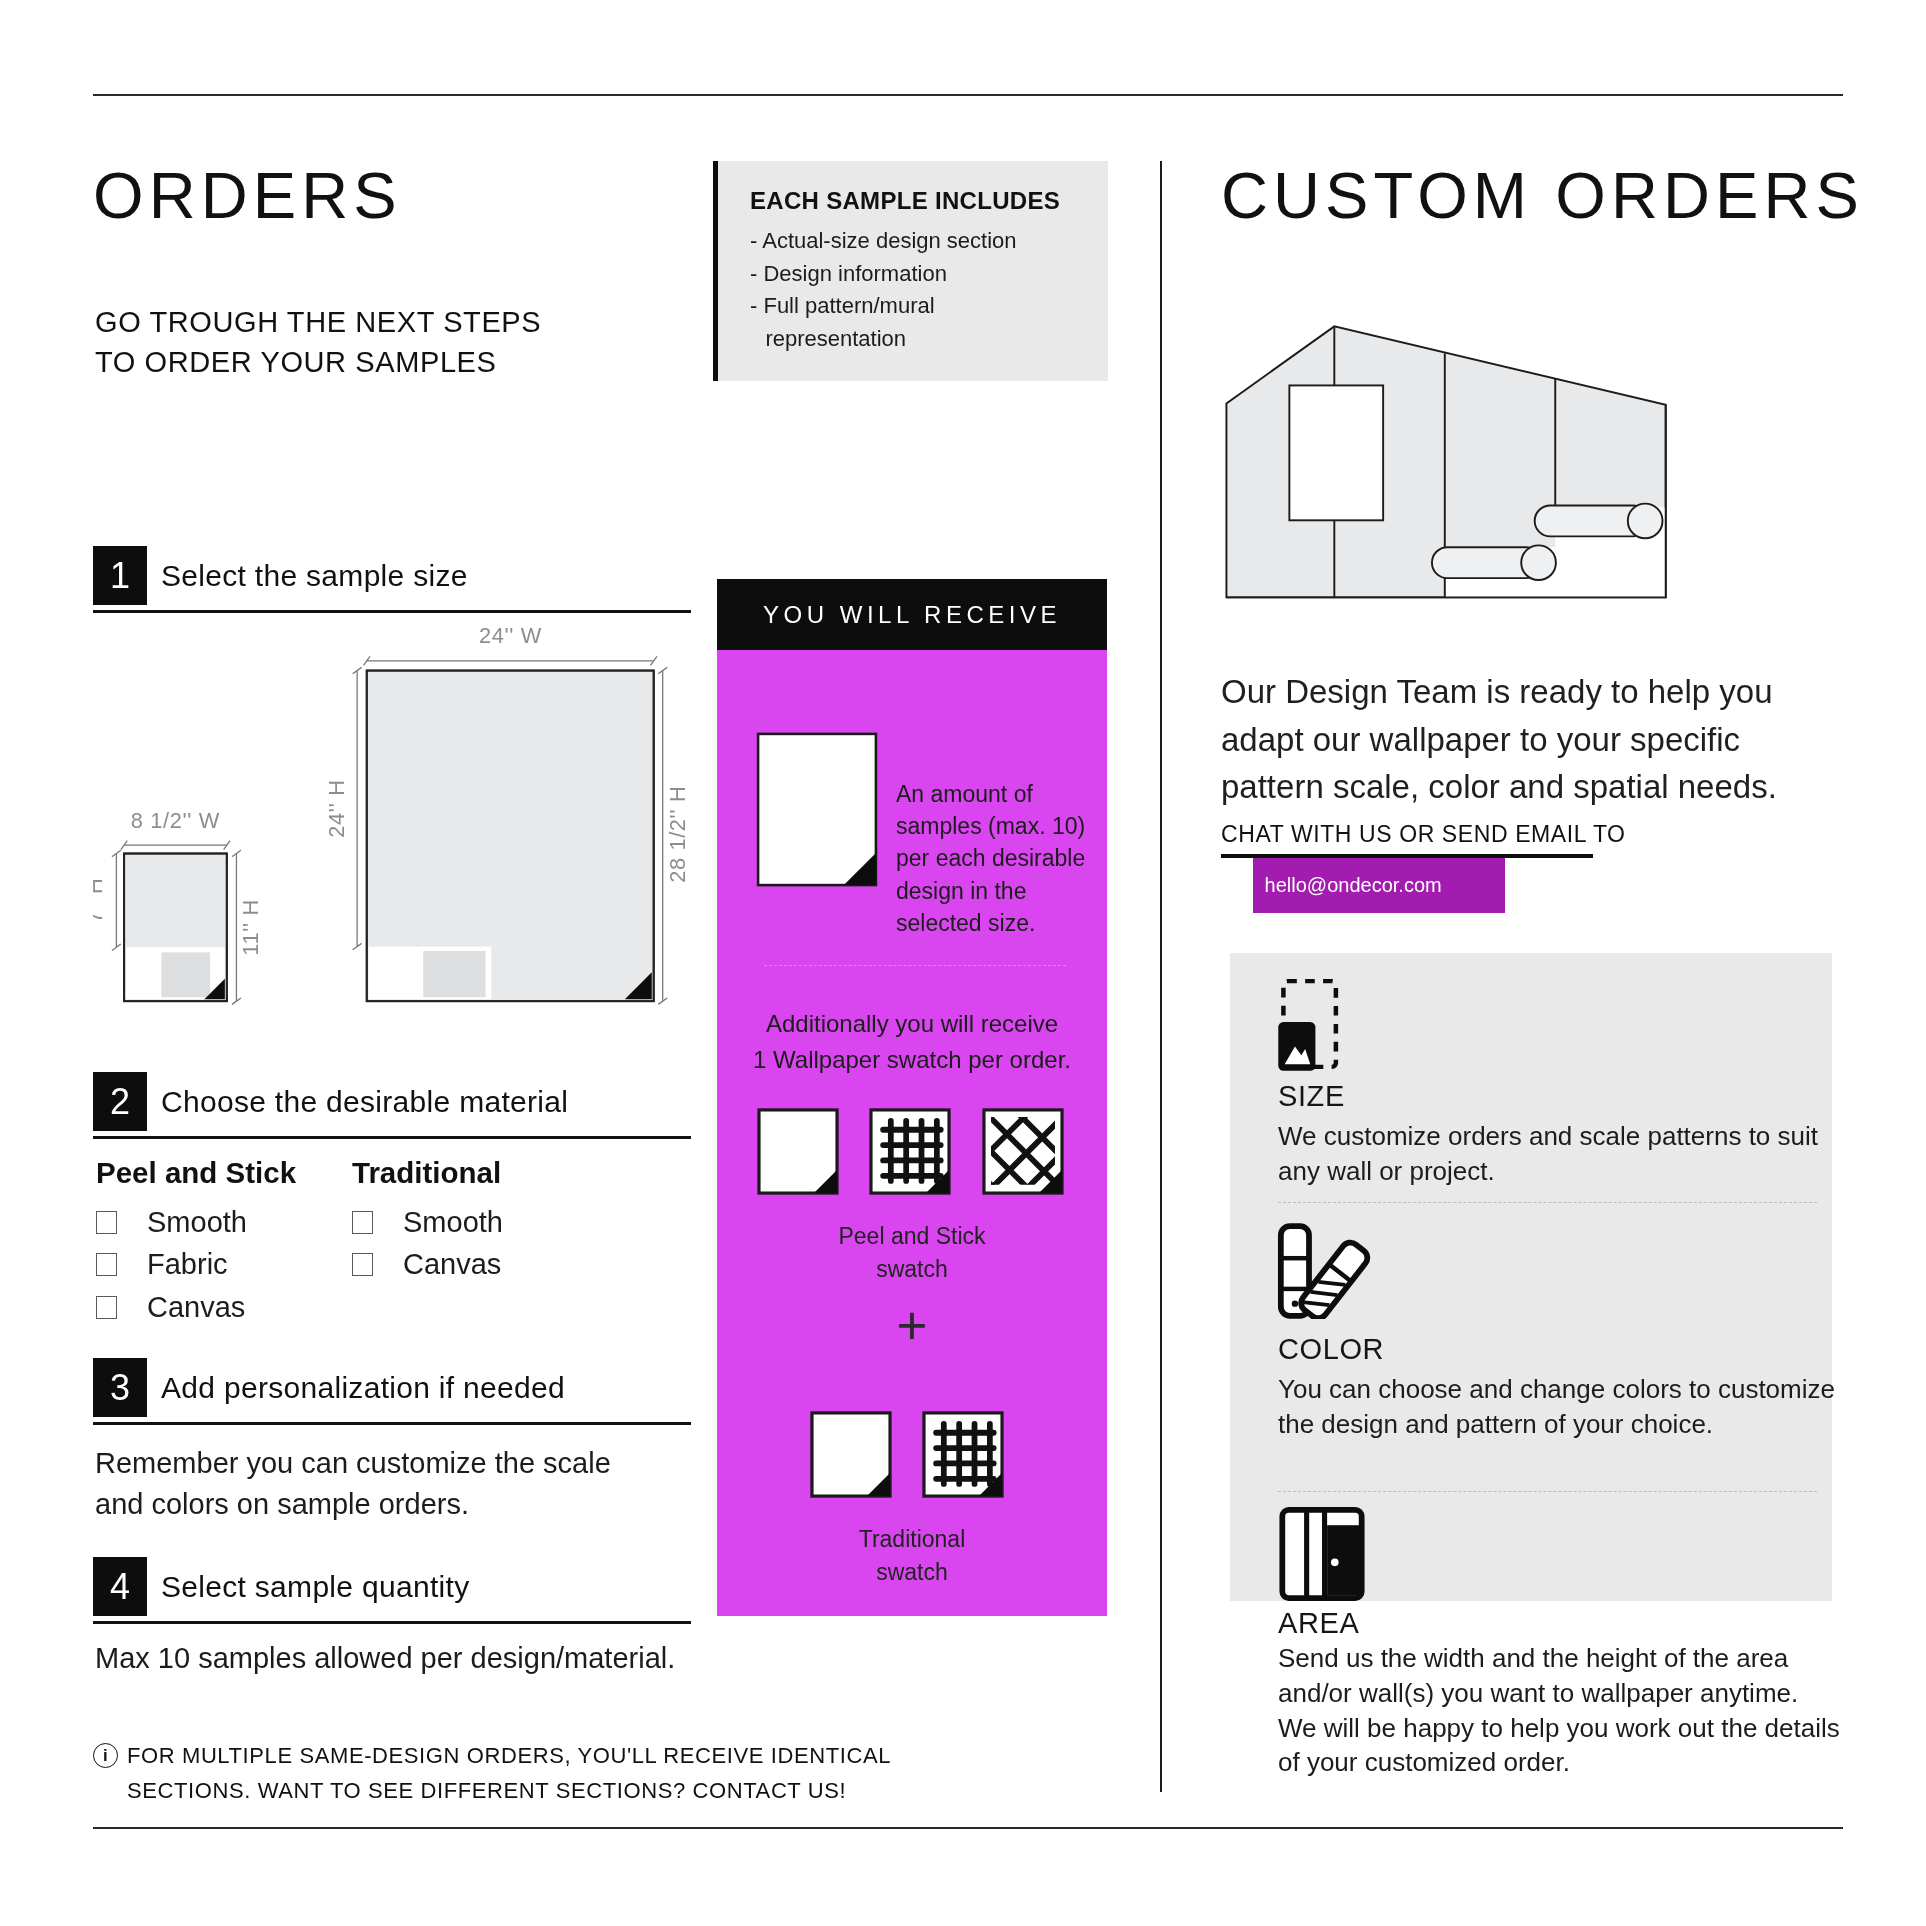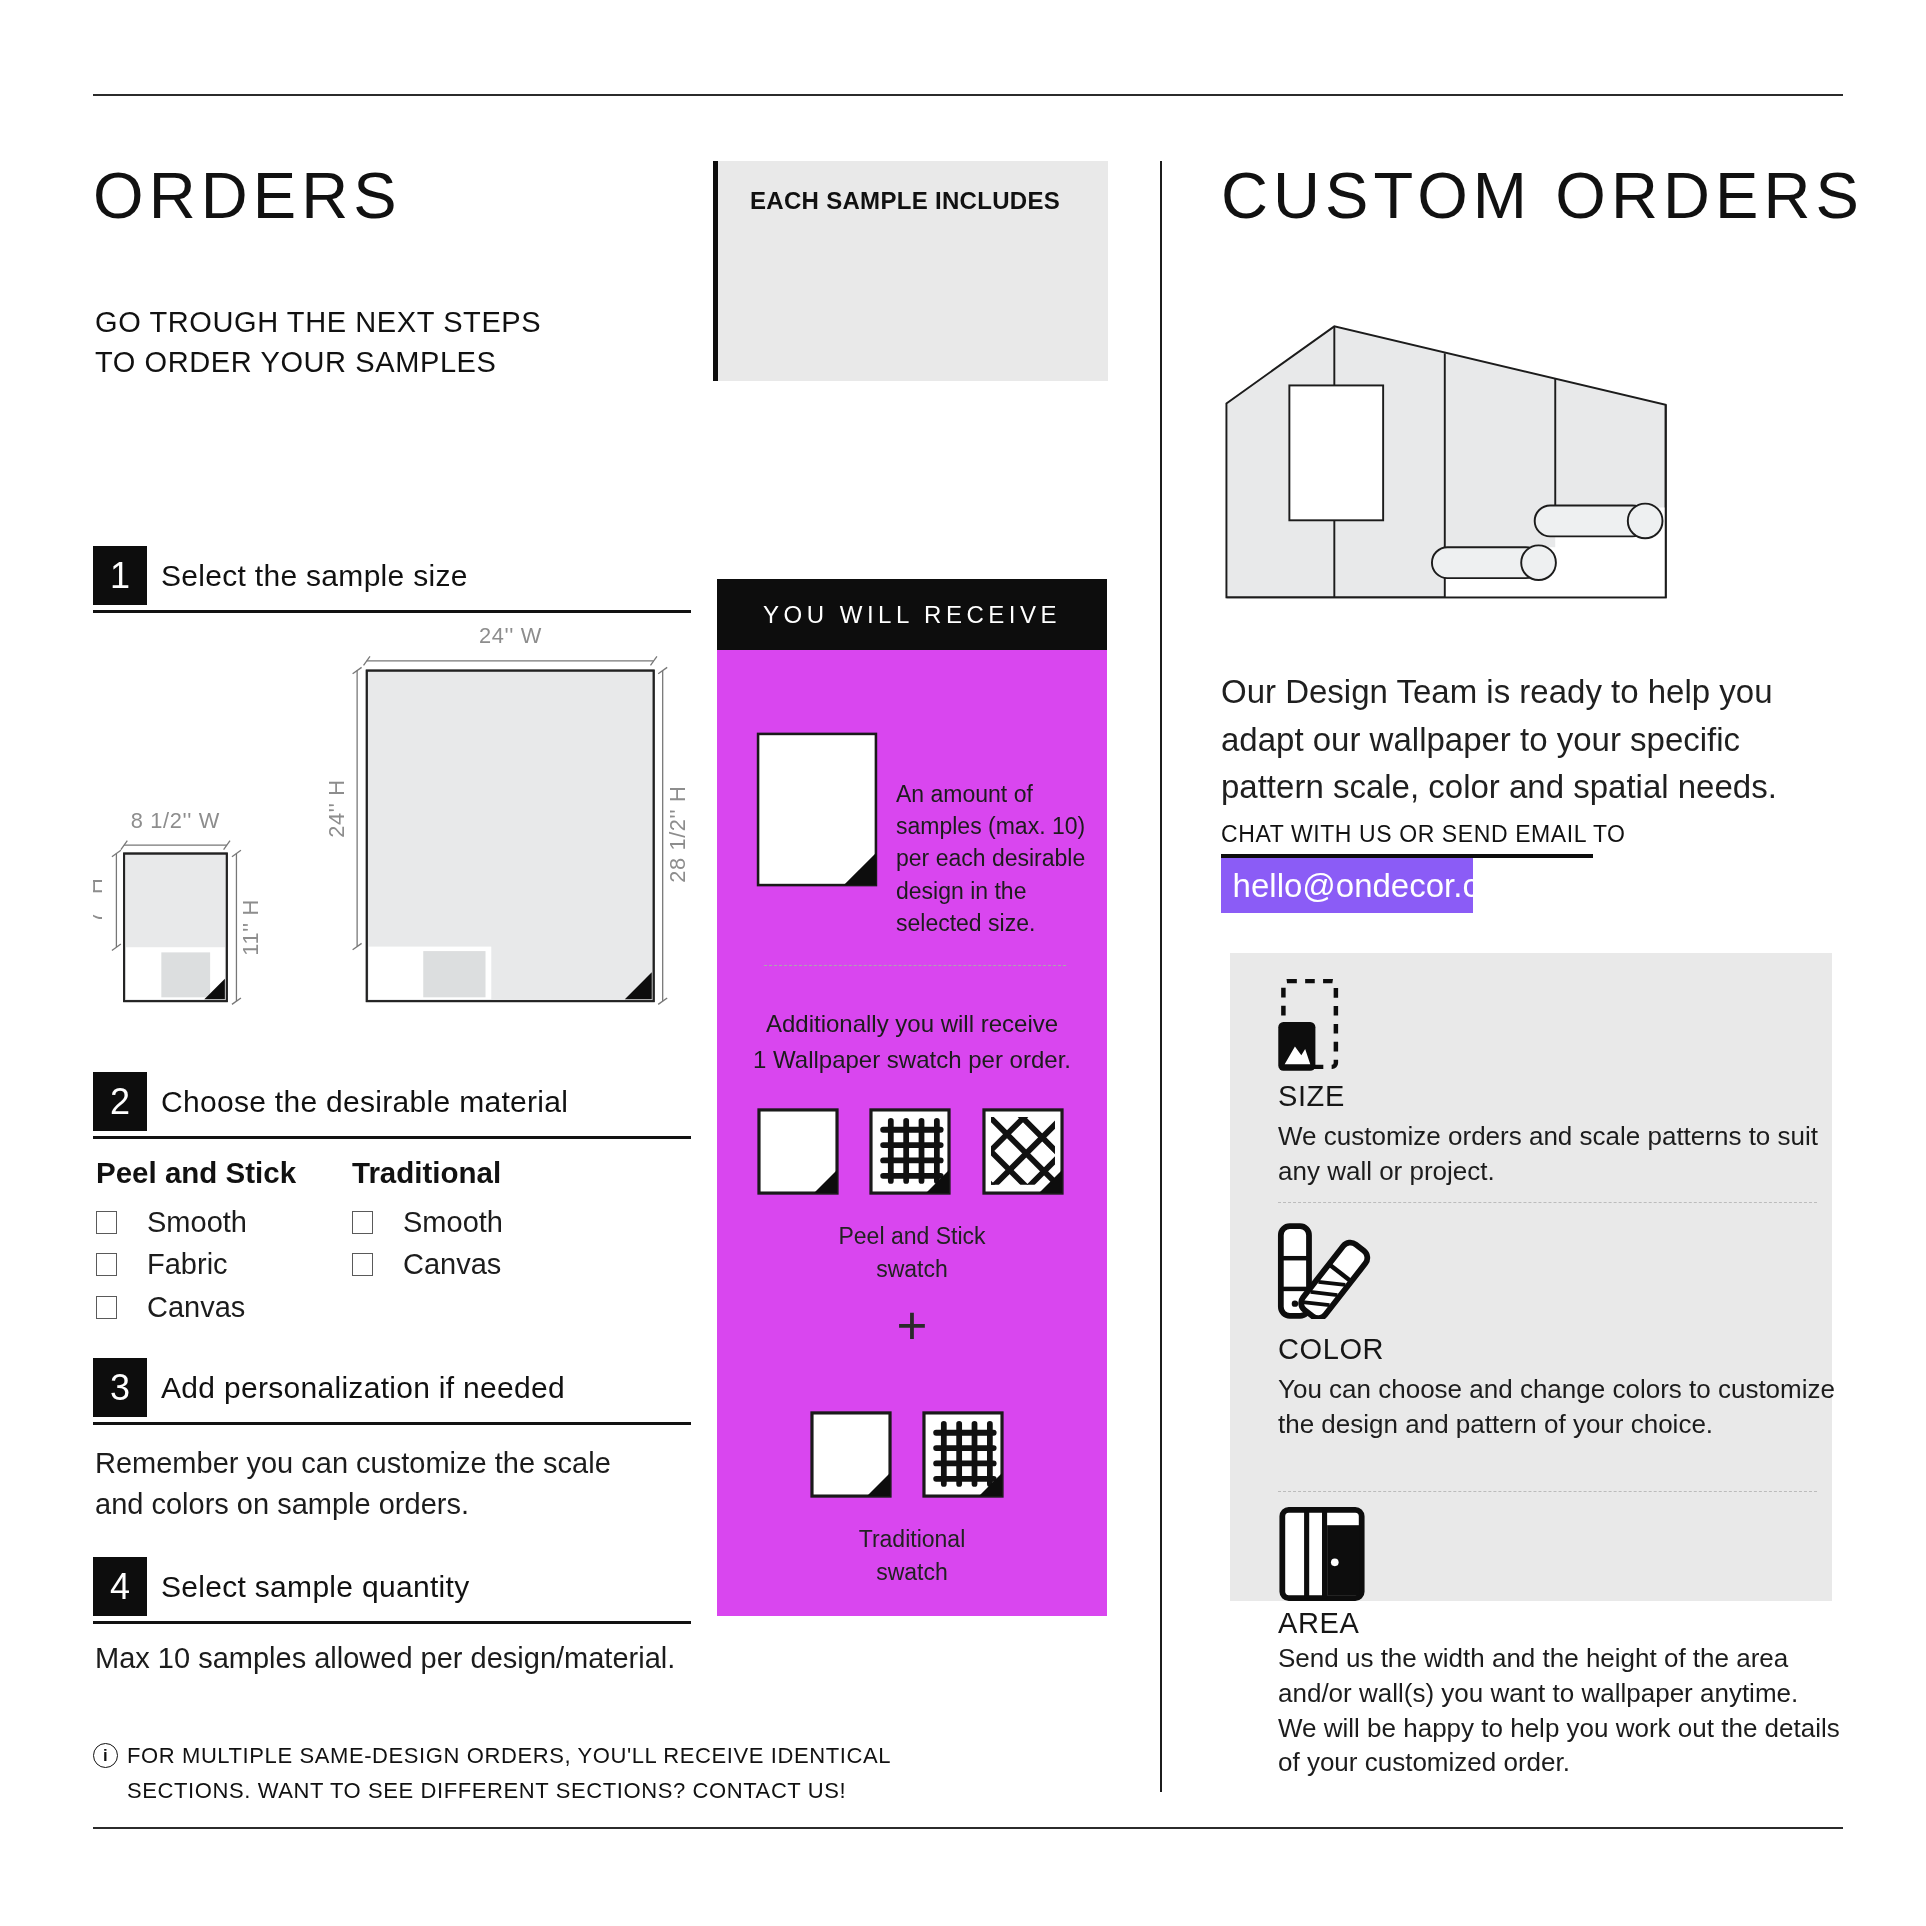--- a/index.html
+++ b/index.html
@@ -33,22 +33,22 @@
   .receive-panel{position:absolute;left:717px;top:650px;width:390px;height:966px;background:#d946ef;}
   .rp-text{position:absolute;left:179px;top:128px;width:212px;font-size:23px;line-height:1.4;color:#1c1c1c;}
   .dashed-sep{position:absolute;border-top:1.3px dashed #a9a9a9;}
   .centered{left:0;width:390px;text-align:center;position:absolute;}
   .add-text{font-size:24px;line-height:1.5;color:#1c1c1c;}
   .swatch-label{font-size:23px;line-height:1.42;color:#222;}
   .plus{font-size:53px;font-weight:200;color:#2a2a2a;}
   .para{font-size:33px;line-height:1.44;color:#1f1f1f;width:629px;}
   .contact{font-size:23px;letter-spacing:0.6px;color:#111;white-space:nowrap;}
   .contact-line{position:absolute;background:#0d0d0d;height:3.9px;width:372px;}
-  .email-box{position:absolute;width:240px;height:55px;background:#8b5cf6;color:#fff;display:flex;
-             align-items:center;padding-left:11.6px;font-size:33px;}
+  .email-box{position:absolute;width:240px;height:55px;background:#a21caf;color:#fff;display:flex;
+             align-items:center;padding-left:11.6px;font-size:20px;margin-left:32px;}
   .features{position:absolute;left:1230px;top:953px;width:602px;height:648px;background:#e9e9e9;}
   .feat-head{font-size:29px;letter-spacing:0.6px;color:#161616;}
   .feat-text{font-size:26px;line-height:1.34;color:#1c1c1c;width:565px;}
   .dim-label{font-size:34px;fill:#8d8d8d;letter-spacing:1px;}
 </style>
 </head>
 <body>
 
 <div class="canvas">
 
@@ -155,20 +155,25 @@
     <div style="display:flex;align-items:center;">
       <span class="info-circle">i</span>
       <span>FOR MULTIPLE SAME-DESIGN ORDERS, YOU'LL RECEIVE IDENTICAL</span>
     </div>
     <div style="margin-left:34px;margin-top:5.1px;">SECTIONS. WANT TO SEE DIFFERENT SECTIONS? CONTACT US!</div>
   </div>
 
   <div class="inc-bar"></div>
   <div class="inc-box">
     <div class="inc-title">EACH SAMPLE INCLUDES</div>
+    <div class="abs" style="left:32px;top:64px;">
+      <div class="inc-item">- Actual-size design section</div>
+      <div class="inc-item">- Design information</div>
+      <div class="inc-item" style="width:270px;">- Full pattern/mural representation</div>
+    </div>
   </div>
 
   <div class="banner">YOU WILL RECEIVE</div>
 
   <div class="receive-panel">
 
     <svg class="abs" style="left:39px;top:82px;" width="122" height="155" viewBox="0 0 190 242">
       <rect x="3" y="3" width="184" height="236" fill="#ffffff" stroke="#1a1a1a" stroke-width="4"></rect>
       <path d="M187,239 L137,239 L187,189 Z" fill="#0d0d0d"></path>
     </svg>

